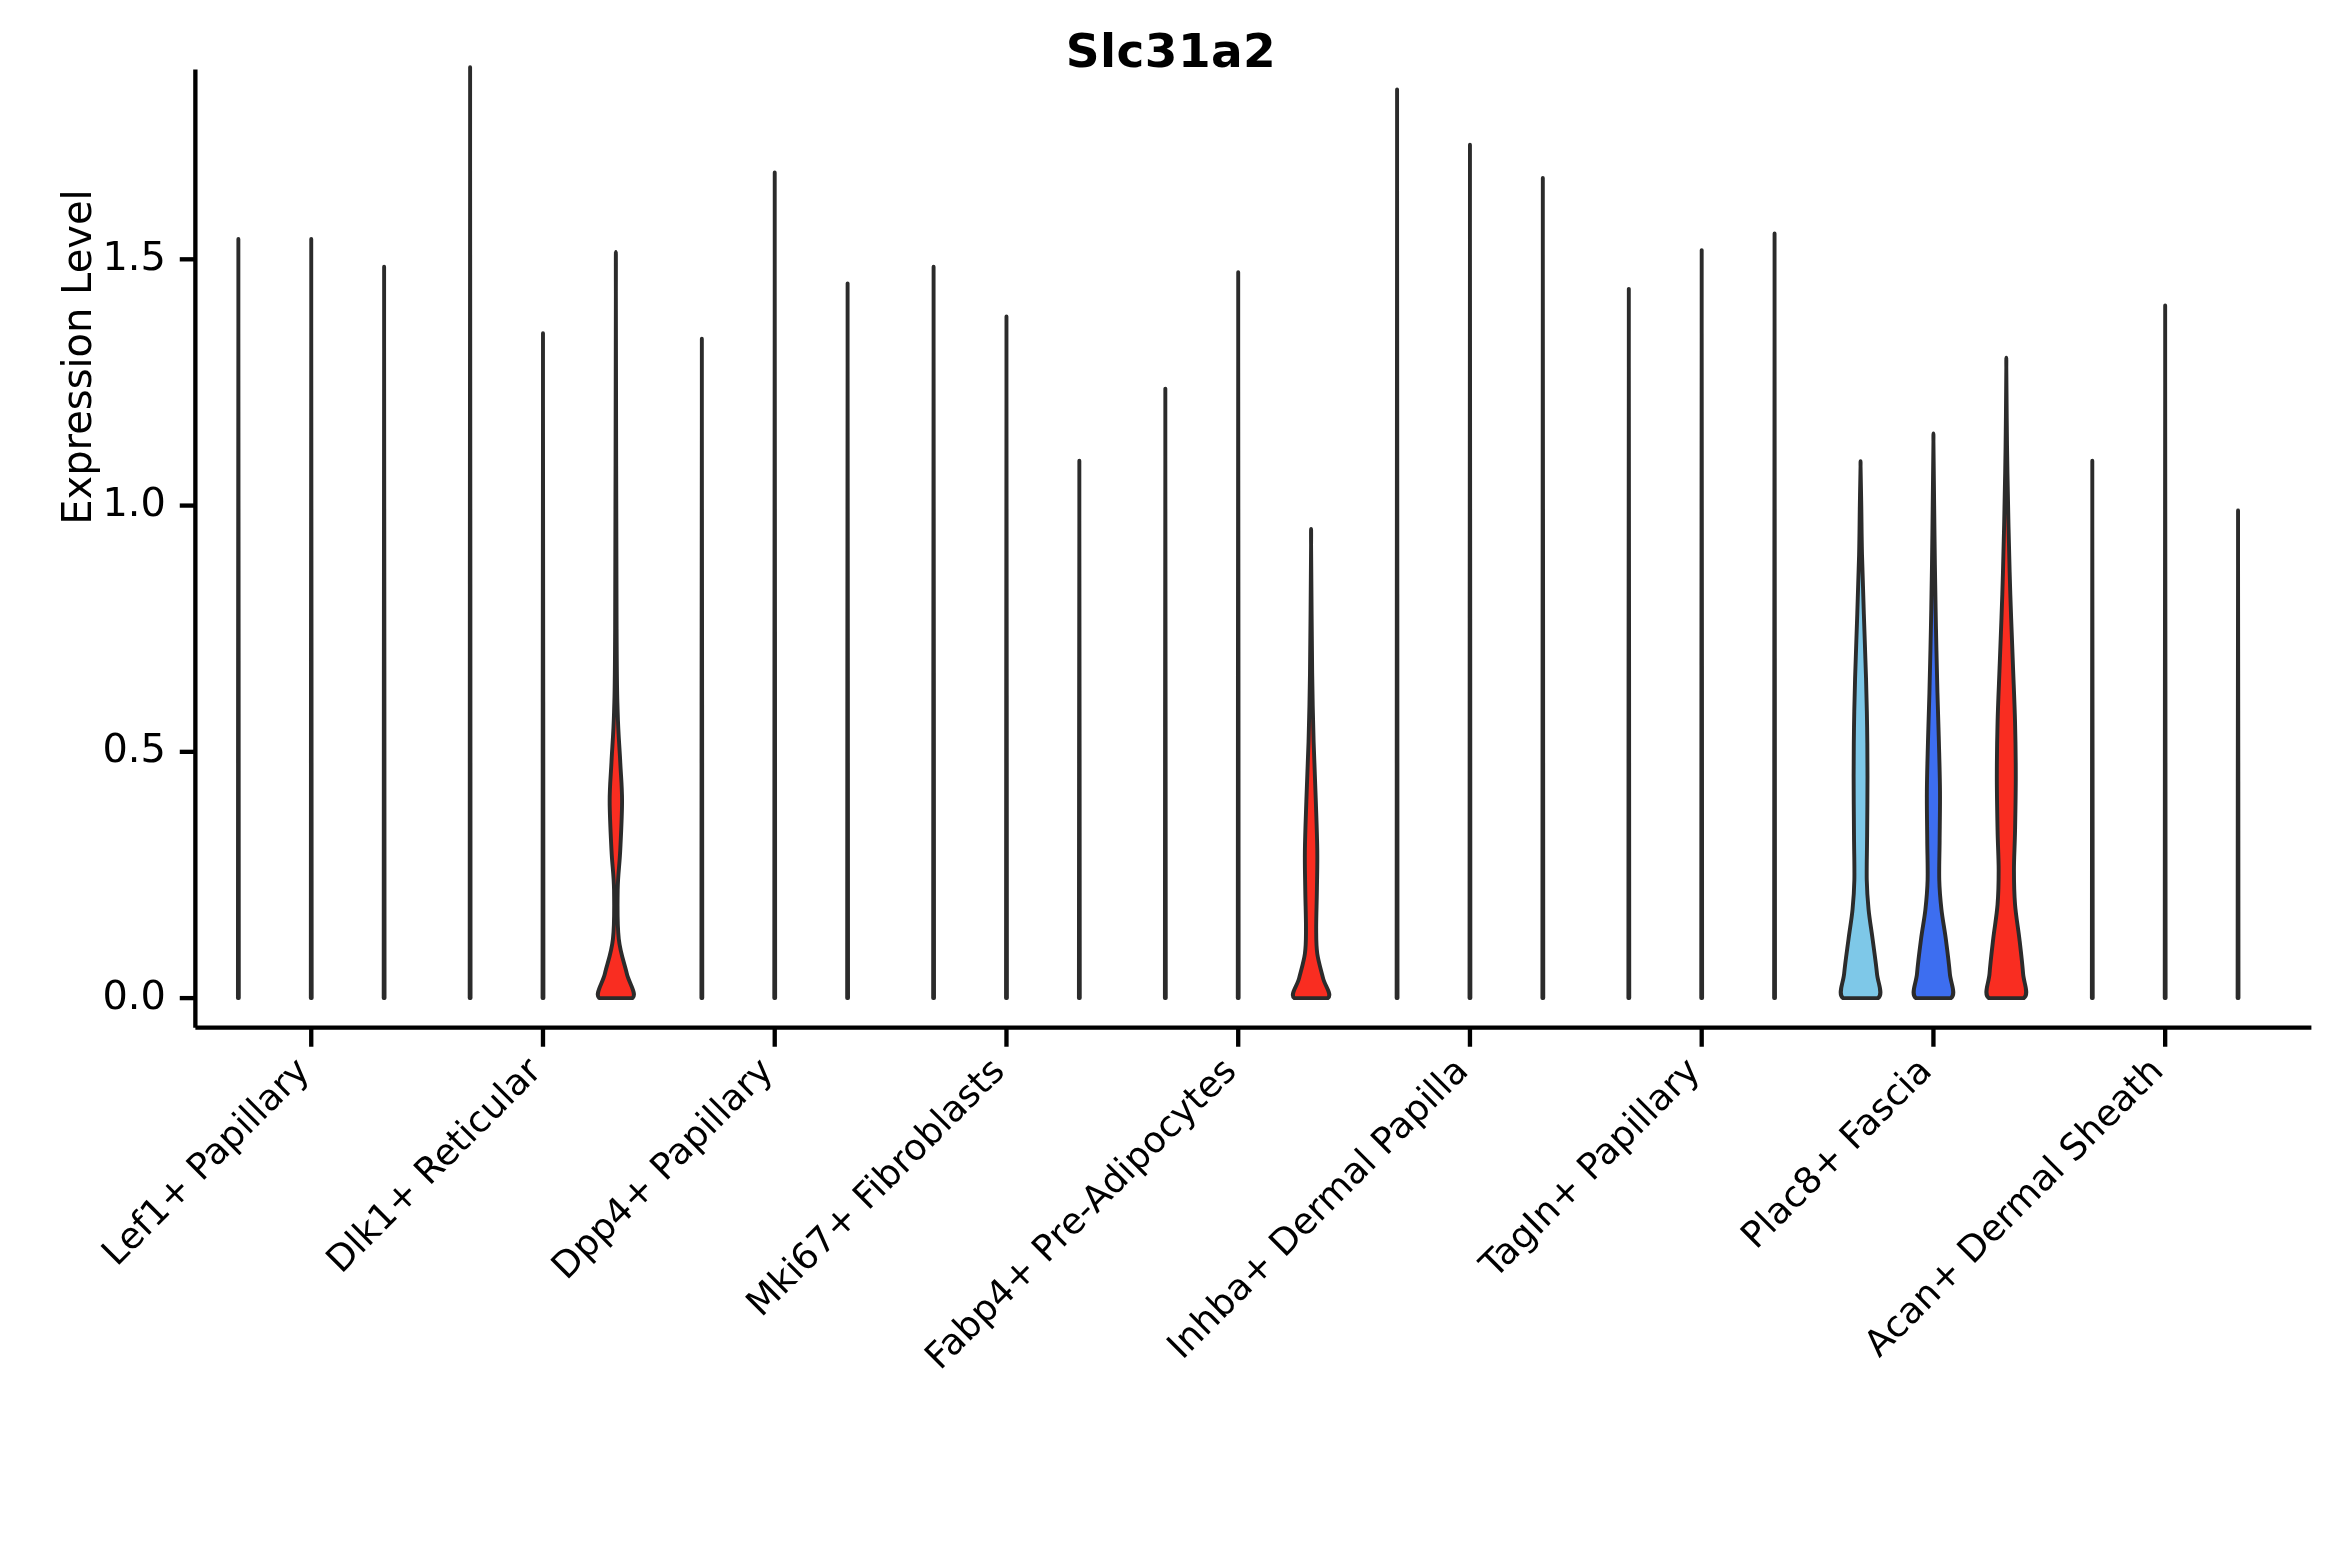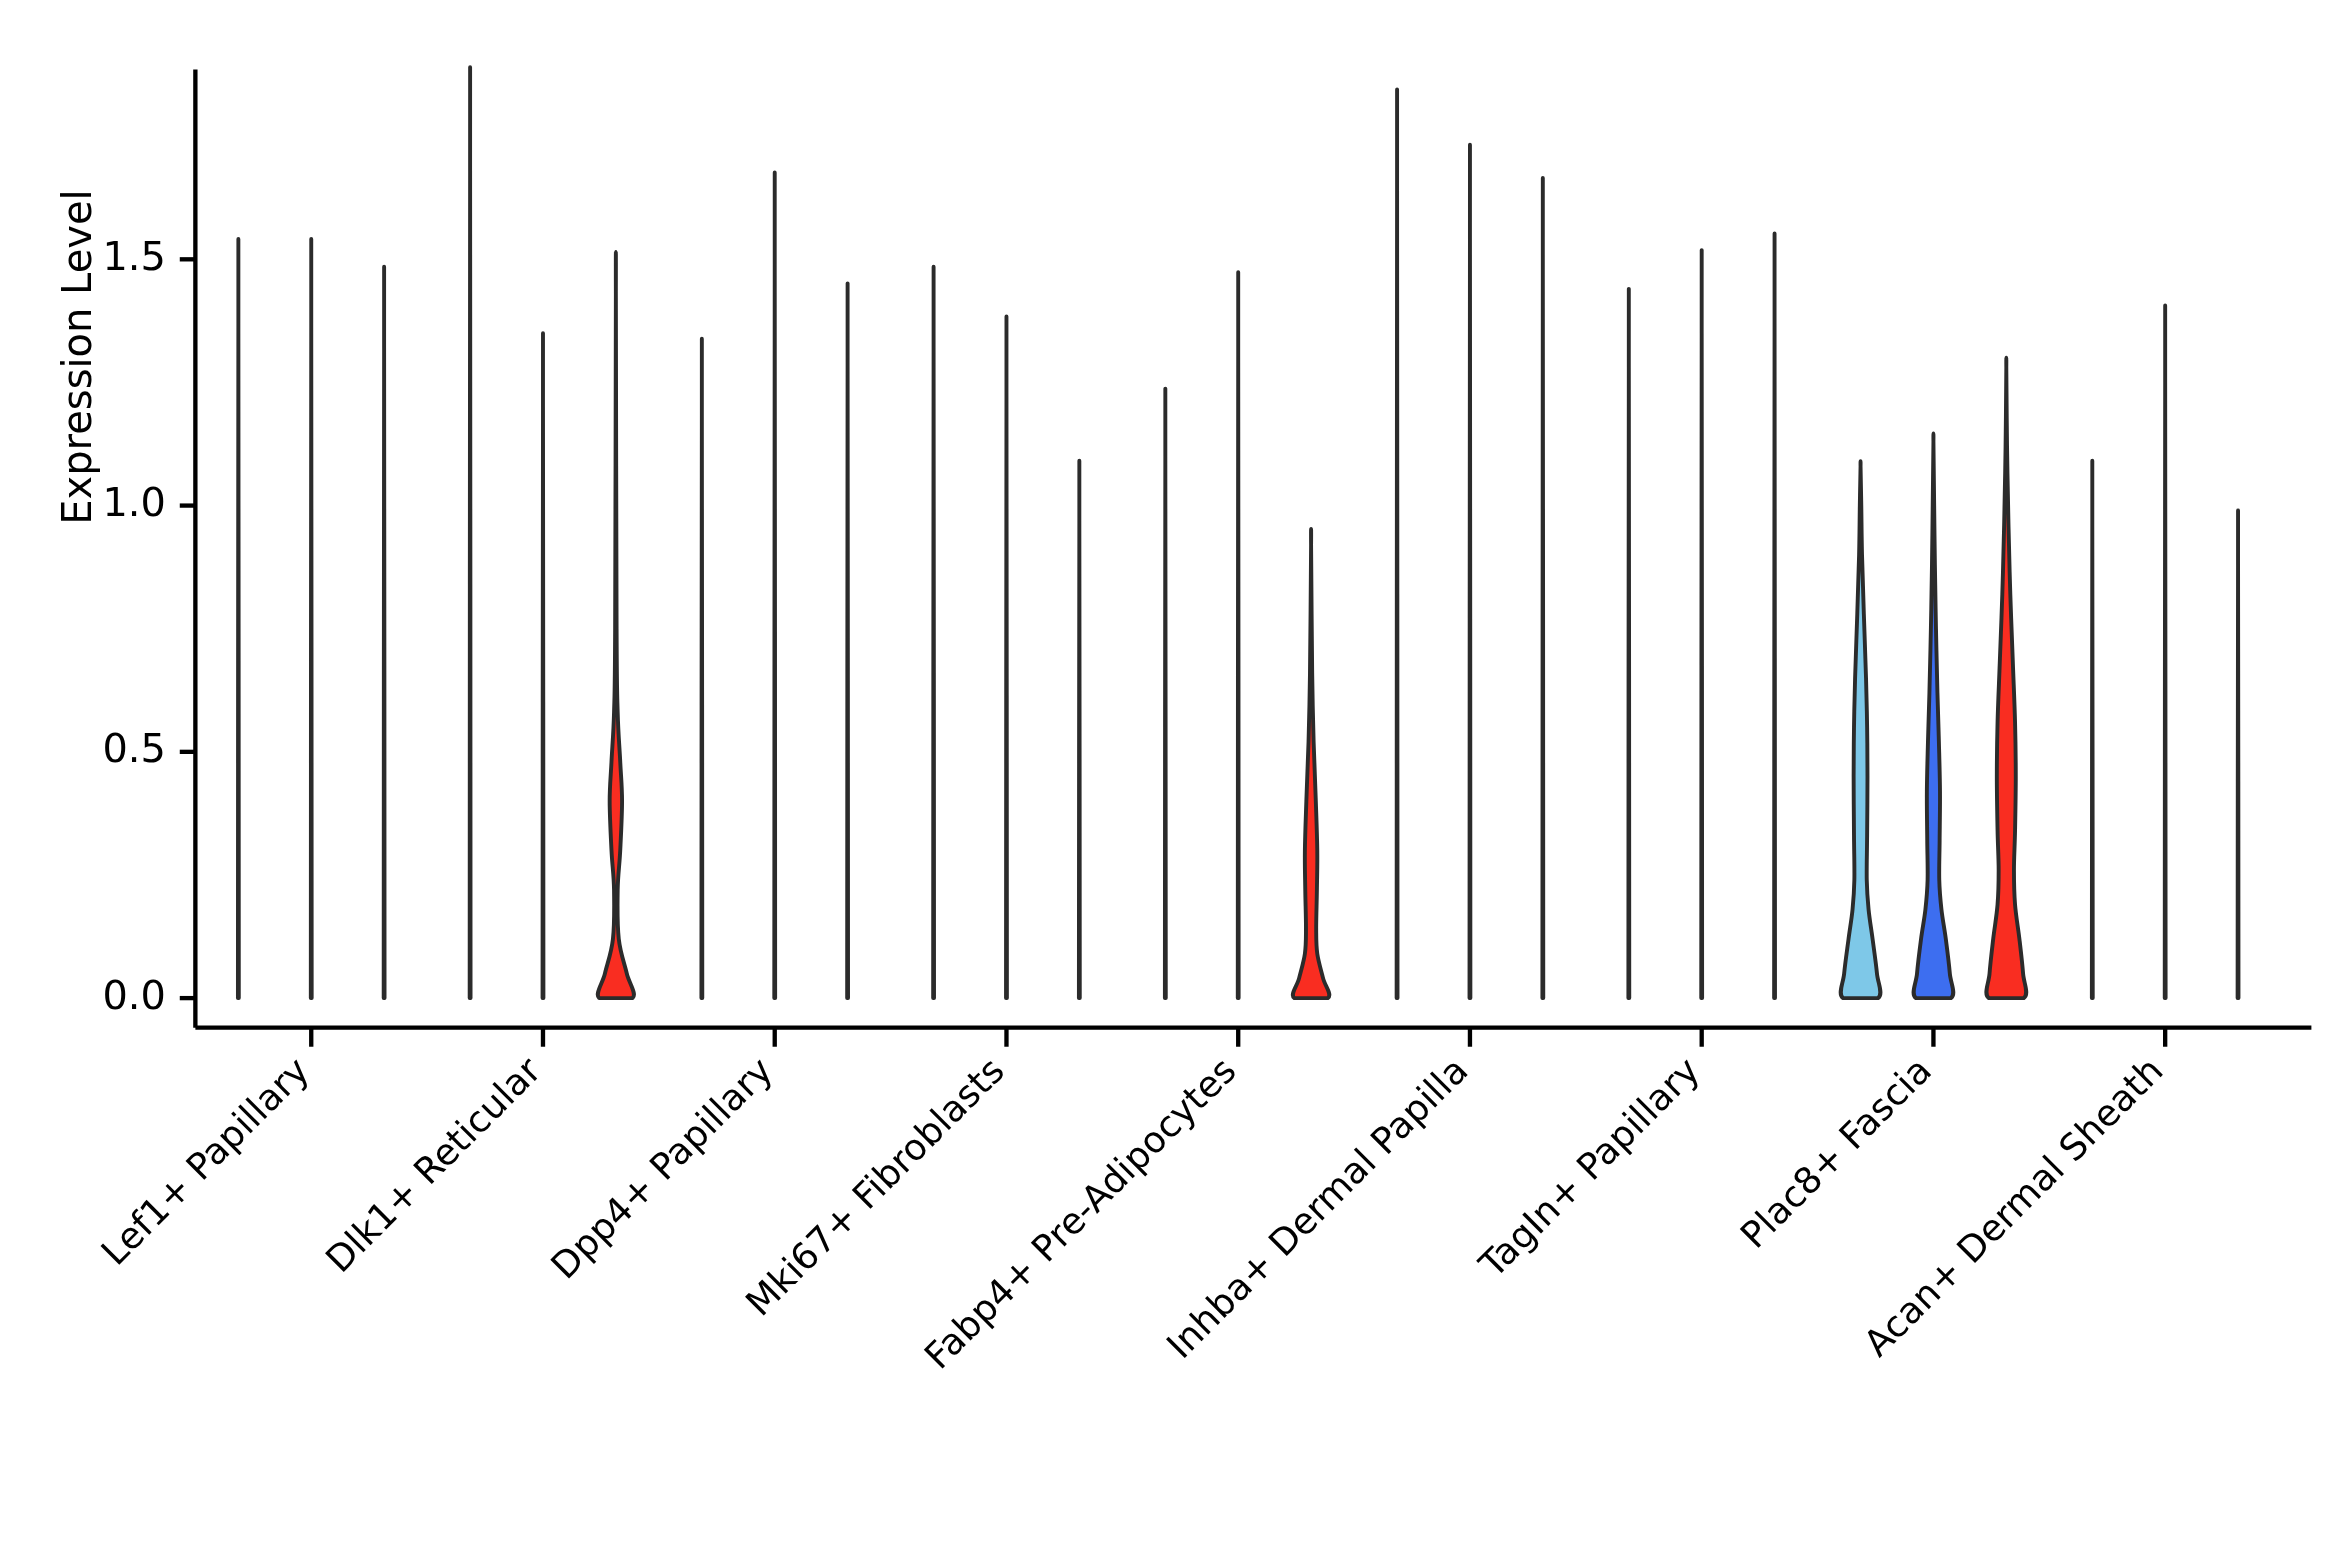--- a/index.html
+++ b/index.html
@@ -83,20 +83,21 @@
     stroke: #2b2b2b;
     stroke-width: 4.5;
     stroke-linejoin: round;
   }
 </style>
 </head>
 <body>
 
 <div id="figure">
 
+  <div id="plot-title">Slc31a2</div>
 
   <div id="ylabel">Expression Level</div>
 
   <div id="canvas-wrap">
     <svg class="plot" id="plot-svg" viewBox="0 0 2700 1800">
       <g id="violins-layer">
           <path d="M 275.08 1150.92 C 275.17 1021.25 274.66 502.53 274.58 372.85 C 274.49 243.17 274.66 243.17 274.58 372.85 C 274.49 502.53 273.99 1021.25 274.07 1150.92 Z" fill="#7EC8E8" class="violin-shape"></path>
           <path d="M 359.12 1150.92 C 359.20 1021.25 358.70 502.53 358.61 372.85 C 358.53 243.17 358.70 243.17 358.61 372.85 C 358.53 502.53 358.02 1021.25 358.11 1150.92 Z" fill="#3D6EF0" class="violin-shape"></path>
           <path d="M 443.15 1150.92 C 443.23 1025.98 442.73 526.20 442.64 401.25 C 442.56 276.30 442.73 276.30 442.64 401.25 C 442.56 526.20 442.06 1025.98 442.14 1150.92 Z" fill="#F92D21" class="violin-shape"></path>
           <path d="M 542.31 1150.92 C 542.39 991.90 541.89 355.82 541.80 196.79 C 541.72 37.77 541.89 37.77 541.80 196.79 C 541.72 355.82 541.21 991.90 541.30 1150.92 Z" fill="#7EC8E8" class="violin-shape"></path>

